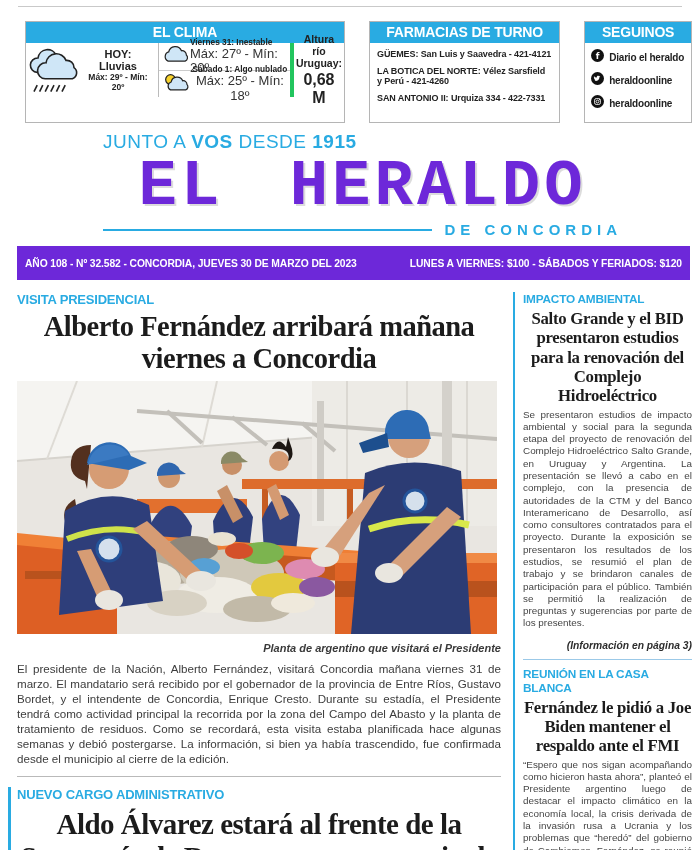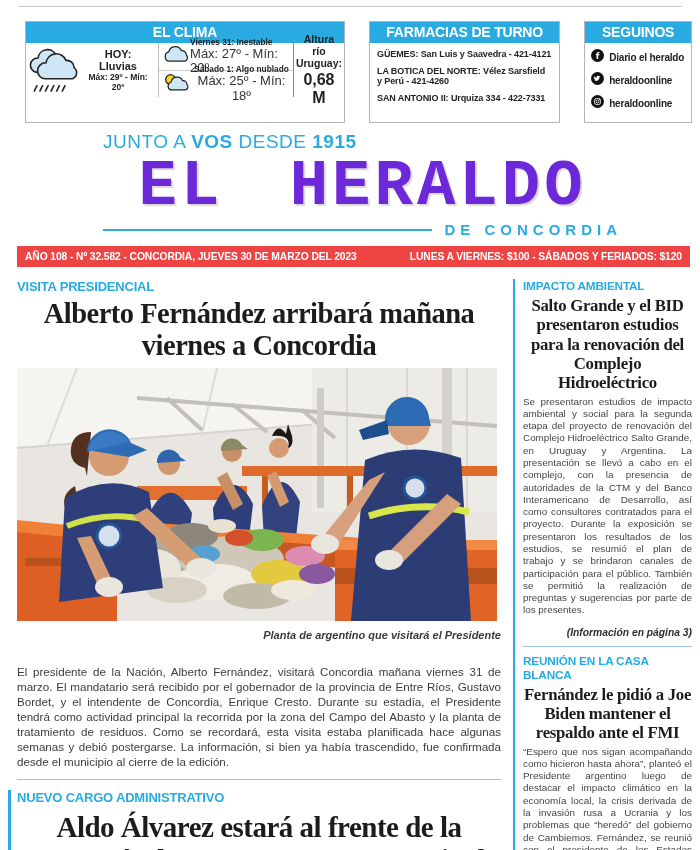--- a/index.html
+++ b/index.html
@@ -15,21 +15,21 @@
   .info-row { display:flex; gap:24px; margin:14px 0 0 17px; }
   .ibox { border:1px solid #b5b5b5; background:#fff; }
   .ibox-head { background:#29abe2; color:#fff; text-align:center; font-weight:bold;
     font-size:14px; letter-spacing:-0.2px; padding:2px 0 3px; }
   .clima { width:320px; }
   .clima-body { display:flex; align-items:center; height:54px; }
   .clima-icon { width:62px; display:flex; justify-content:center; }
   .clima-today { width:88px; text-align:center; line-height:1.15; padding-right:4px; }
   .clima-today .t1 { font-weight:bold; font-size:11px; }
   .clima-today .t2 { font-weight:bold; font-size:8.5px; }
-  .clima-mid { width:158px; border-left:1px solid #bbb; border-right:1px solid #22c55e; height:100%; }
+  .clima-mid { width:158px; border-left:1px solid #bbb; border-right:4px solid #22c55e; height:100%; }
   .fcast { display:flex; align-items:center; height:50%; padding-left:3px; }
   .fcast + .fcast { border-top:1px solid #ccc;text-align:center; }
   .fcast-txt { line-height:1.1; }
   .fcast-txt .c { font-weight:bold; font-size:8.3px; }
   .fcast-txt .t { font-weight:normal; font-size:13px; color:#333; }
   .clima-river { flex:1; text-align:center; line-height:1.15; padding:0 2px; }
   .clima-river .r1 { font-weight:bold; font-size:10.5px; }
   .clima-river .r2 { font-weight:bold; font-size:16px; margin-top:2px; }
   .farm { width:213px; }
   .farm-body { padding:6px 7px 4px; }
@@ -47,36 +47,36 @@
     font-family:Liberation Mono, monospace; font-weight:bold; color:#6d28d9;
     font-size:64px; line-height:1.0; text-align:center; letter-spacing:4px;
     word-spacing:24px; margin-top:2px; text-shadow:2px 2px 0 rgba(60,60,60,0.18);
     white-space:nowrap;
   }
   .mast-sub { display:flex; align-items:center; margin-top:2px; }
   .mast-rule { flex:1; height:2px; background:#29abe2; margin-right:12px; }
   .mast-sub-txt { color:#29abe2; font-weight:bold; font-size:15px; letter-spacing:5px; white-space:nowrap; }
 
   
-  .dateline { background:#ef4444; color:#fff; display:flex; justify-content:space-between;
-    align-items:center; height:21px; margin:8px 2px 0 9px; padding:0 8px;
+  .dateline { background:#6d28d9; color:#fff; display:flex; justify-content:space-between;
+    align-items:center; height:34px; margin:8px 2px 0 9px; padding:0 8px;
     font-weight:bold; font-size:10.3px; letter-spacing:-0.1px; }
 
   
   .columns { display:flex; margin:12px 0 0 9px; }
   .col-left { width:496px; padding-right:12px; position:relative; }
   .col-divider { width:2px; background:#29abe2; }
   .col-right { flex:1; padding-left:8px; }
 
   .kicker { color:#29abe2; font-weight:bold; font-size:13px; letter-spacing:-0.2px; }
   .headline { font-family:"Liberation Serif", serif; font-weight:bold; color:#1c1c1c;
     text-align:center; font-size:28.5px; line-height:1.12; letter-spacing:-0.5px; margin-top:4px; }
   .photo-wrap { margin-top:6px; }
   .caption { text-align:right; font-style:italic; font-weight:bold; font-size:11px; color:#3a3a3a; margin-top:4px; }
-  .bodytext { text-align:justify; font-size:11.6px; line-height:1.3; color:#3c3c3c; margin-top:23px; }
+  .bodytext { text-align:justify; font-size:11.6px; line-height:1.3; color:#3c3c3c; margin-top:7px; }
   .hr { border-top:1px solid #b9b9b9; margin:10px 0 8px; }
 
   .sec2 { position:relative; padding-top:2px; }
   .accent-bar { position:absolute; left:-9px; top:2px; width:3px; height:102px; background:#29abe2; }
   .sec2 .headline { font-size:29px; margin-top:6px; }
 
   .rsec .kicker { font-size:11.8px; }
   .r-headline { font-family:"Liberation Serif", serif; font-weight:bold; color:#1c1c1c;
     text-align:center; font-size:16.8px; line-height:1.15; letter-spacing:-0.3px; margin-top:3px; }
   .r-body { text-align:justify; font-size:9.9px; line-height:1.24; color:#454545; margin-top:3px; }

